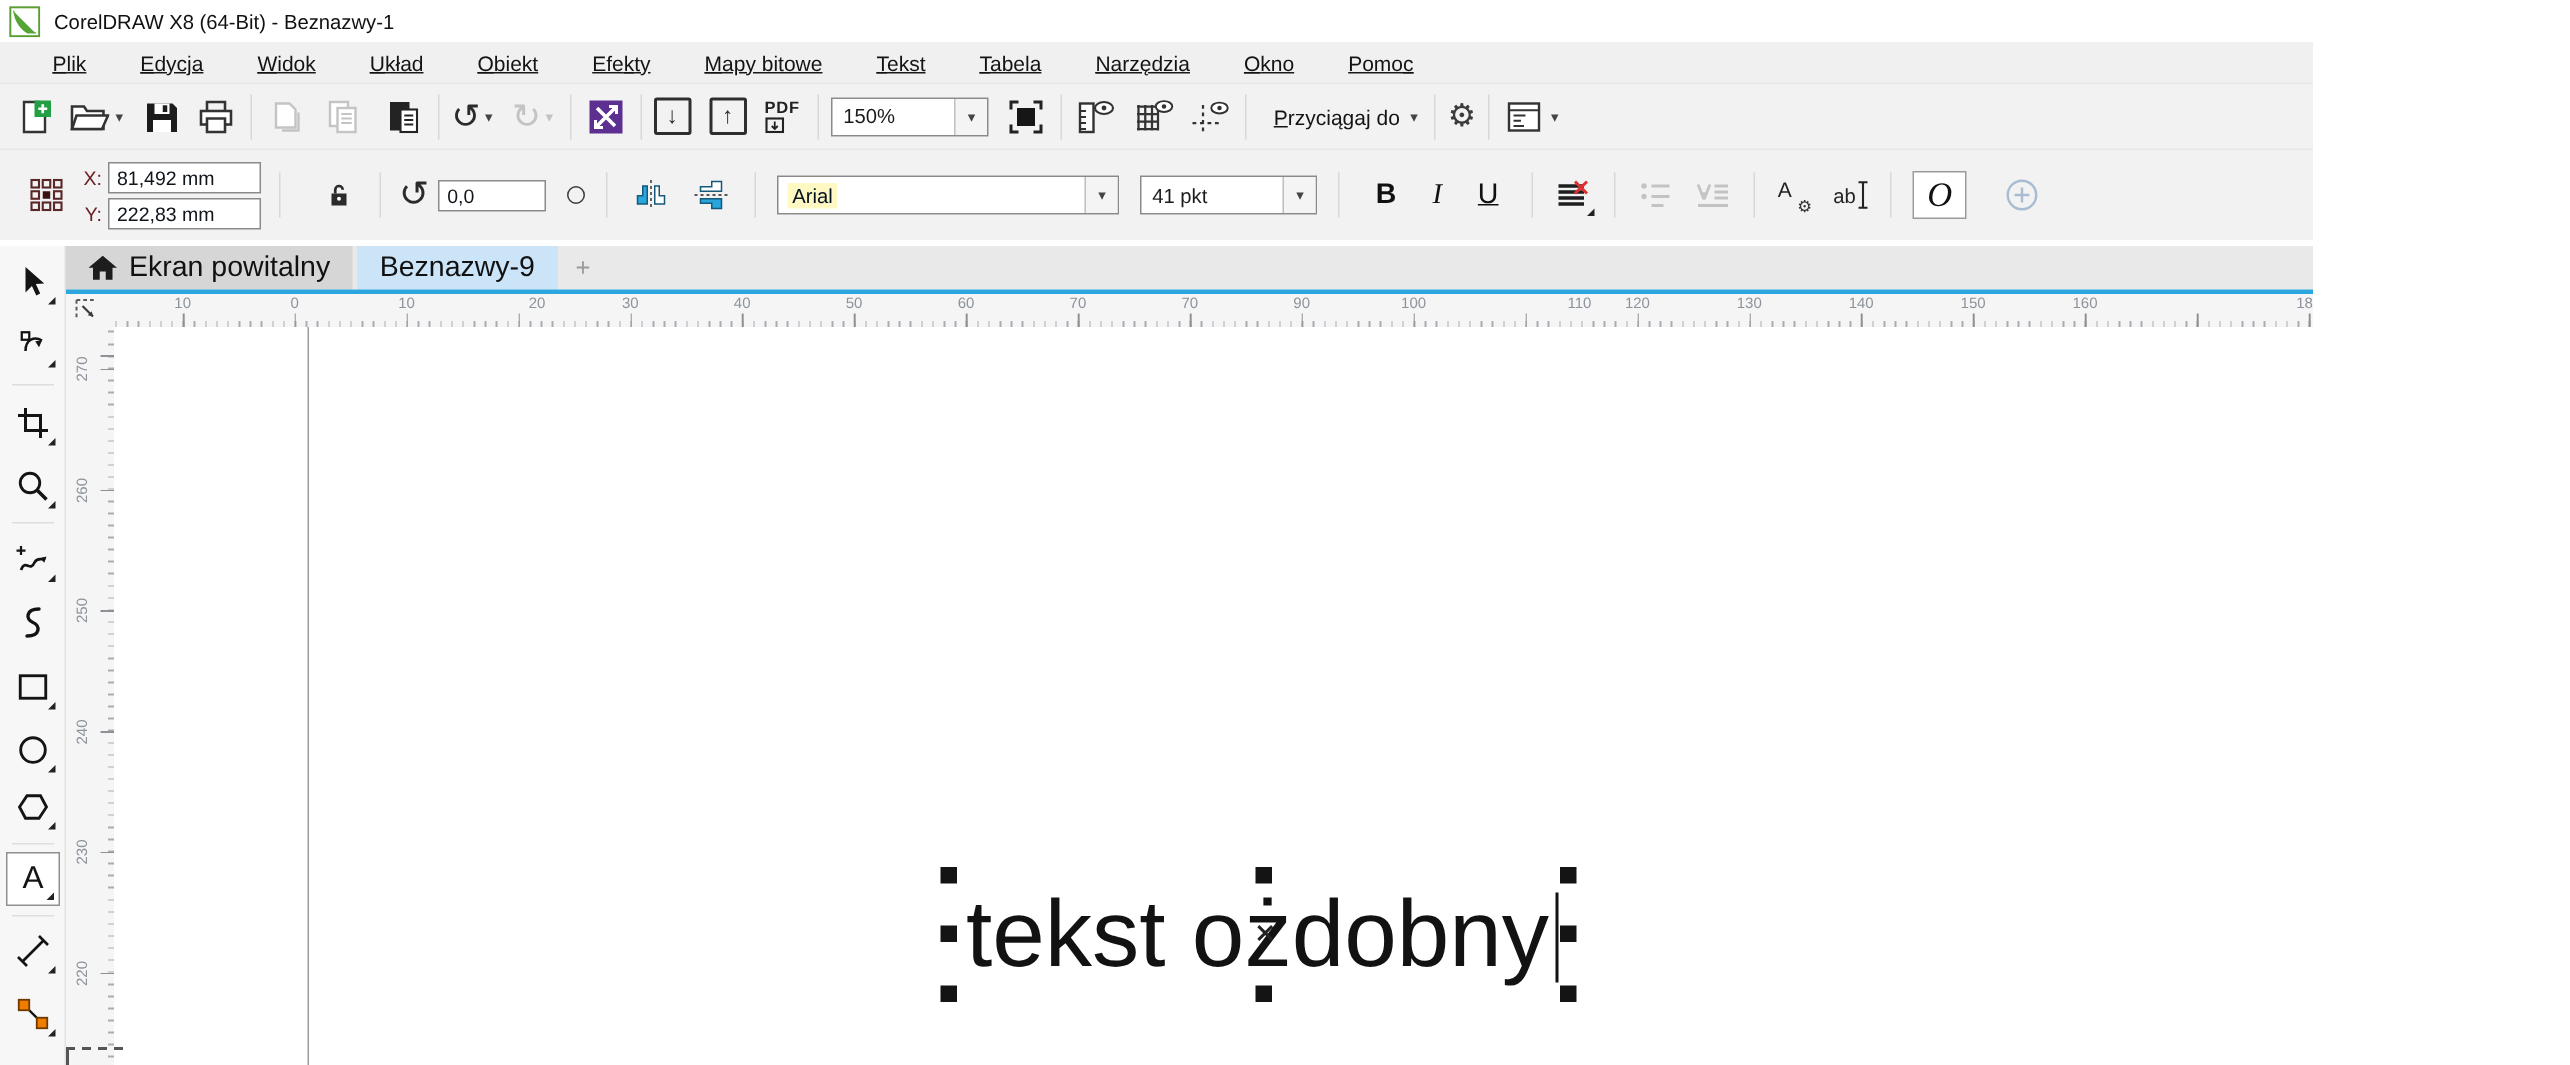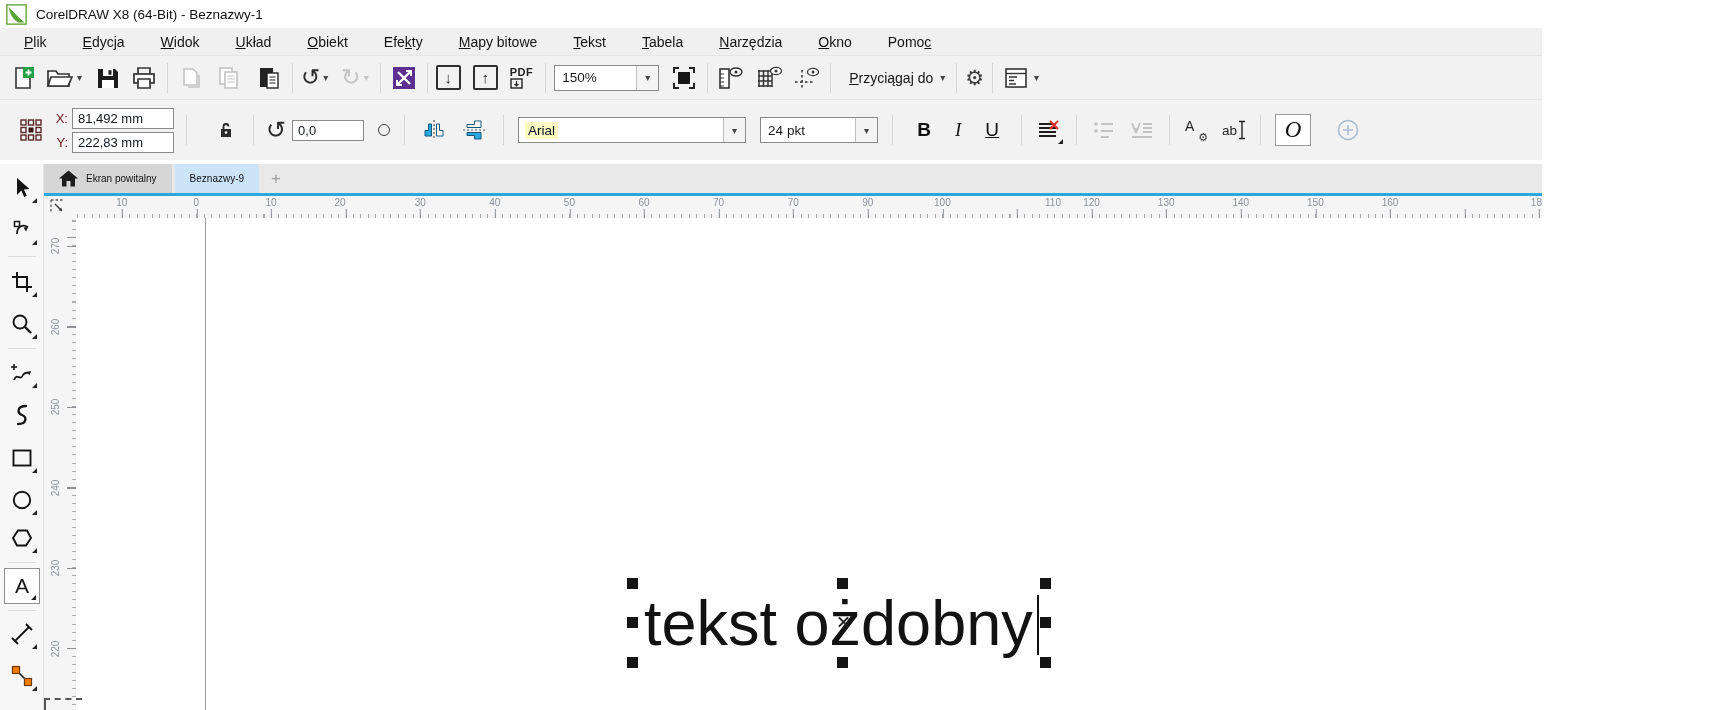--- a/index.html
+++ b/index.html
@@ -7,21 +7,21 @@
   .app {
     position:relative; width:1542px; height:710px; overflow:hidden;
     font-family:"Liberation Sans", sans-serif; color:#1a1a1a;
     background:#fff; user-select:none;
   }
   
   .titlebar { position:absolute; left:0; top:0; width:100%; height:28px; background:#ffffff; display:flex; align-items:center; padding-left:6px; }
   .app-logo { width:21px; height:21px; margin-right:9px; }
   .title-text { font-size:13.5px; color:#111; }
   
-  .menubar { position:absolute; left:0; top:28px; width:100%; height:28px; background:#f0f0f1; display:flex; align-items:center; padding-left:13px; border-bottom:1px solid #e6e6e6; }
+  .menubar { position:absolute; left:0; top:28px; width:100%; height:28px; background:#f0f0f1; display:flex; align-items:center; padding-left:24px; border-bottom:1px solid #e6e6e6;text-decoration:underline; }
   .menu-item { font-size:14px; padding:4px 11px; margin-right:14px; color:#141414; cursor:default; }
   .menu-item u { text-decoration:underline; }
   
   .bar { position:absolute; left:0; width:100%; background:#f2f2f3; display:flex; align-items:center; }
   .btn { height:30px; min-width:30px; display:flex; align-items:center; justify-content:center; border-radius:2px; }
   .btn svg { display:block; }
   .sep { width:1px; height:30px; background:#d7d7d7; margin:0 8px; flex:none; }
   .dd { font-size:10px; color:#444; padding:0 3px; }
   .dd.dis { color:#c3c3c3; }
   .glyph { font-size:20px; line-height:1; color:#2b2b2b; }
@@ -34,21 +34,21 @@
   #std-toolbar > * { flex:none; }
   
   #prop-bar { top:100px; height:60px; padding-left:16px; }
   #prop-bar > * { flex:none; }
   .stack { display:flex; flex-direction:column; gap:3px; }
   .xy-row { display:flex; align-items:center; gap:4px; }
   .xy-label { font-size:13px; color:#6b2020; width:16px; text-align:right; }
   .biu { font-size:19px; width:34px; height:30px; display:flex; align-items:center; justify-content:center; color:#111; }
   
   #tabbar { position:absolute; left:44px; top:164px; right:0; height:29px; background:#e9e9ea; display:flex; align-items:stretch; }
-  .tab { display:flex; align-items:center; padding:0 15px; font-size:10px; color:#111; gap:8px; }
+  .tab { display:flex; align-items:center; padding:0 15px; font-size:19px; color:#111; gap:8px; }
   .tab.welcome { background:#d6d6d6; }
   .tab.active { background:#cbe4f8; margin-left:3px; }
   .tab-plus { width:34px; display:flex; align-items:center; justify-content:center; font-size:17px; color:#9b9b9b; }
   #blue-line { position:absolute; left:44px; top:193px; right:0; height:3px; background:#2ca6df; }
   
   #ruler-corner { position:absolute; left:44px; top:196px; width:32px; height:22px; background:#f5f5f6; }
   #h-ruler { position:absolute; left:76px; top:196px; right:0; height:22px; background:#f5f5f6; overflow:hidden; }
   #h-ruler .ticks-minor { position:absolute; left:0; right:0; bottom:0; height:4px;
     background:repeating-linear-gradient(90deg,#a9adb2 0 1px,transparent 1px 7.46px); background-position-x:1px; }
   #h-ruler .ticks-major { position:absolute; left:0; right:0; bottom:0; height:9px;
@@ -316,21 +316,21 @@
     </div>
     <div class="sep" style="margin:0 14px"></div>
     <div class="combo" style="width:228px">
       <span class="sel-font" style="margin-left:6px;padding:1px 3px;color:#06121f">Arial</span>
       <span style="flex:1"></span>
       <span class="dd-btn">
           <span class="dd">▾</span>
         </span>
     </div>
     <div class="combo" style="width:118px;margin-left:14px">
-      <span style="flex:1;padding-left:7px">24 pkt</span>
+      <span style="flex:1;padding-left:7px">41 pkt</span>
       <span class="dd-btn">
           <span class="dd">▾</span>
         </span>
     </div>
     <div class="sep" style="margin:0 14px"></div>
     <span class="biu" style="font-weight:bold">B</span>
     <span class="biu it">I</span>
     <span class="biu u-underline">U</span>
     <div class="sep" style="margin:0 12px"></div>
     <div class="btn" style="position:relative">
@@ -398,21 +398,21 @@
       <path d="M14 13 L10.5 12.2 L13.2 9.5 Z" fill="#3a3a3a"></path>
     </svg>
   </div>
   <div id="h-ruler">
     <div class="ticks-minor"></div>
     <div class="ticks-major"></div>
     <div id="h-ruler-labels">
         <span class="hlab" style="left: 45.8px;">10</span>
         <span class="hlab" style="left: 120.4px;">0</span>
         <span class="hlab" style="left: 195px;">10</span>
-        <span class="hlab" style="left: 264px;">20</span>
+        <span class="hlab" style="left: 282px;">20</span>
         <span class="hlab" style="left: 344.2px;">30</span>
         <span class="hlab" style="left: 418.8px;">40</span>
         <span class="hlab" style="left: 493.4px;">50</span>
         <span class="hlab" style="left: 568px;">60</span>
         <span class="hlab" style="left: 642.6px;">70</span>
         <span class="hlab" style="left: 717.2px;">70</span>
         <span class="hlab" style="left: 791.8px;">90</span>
         <span class="hlab" style="left: 866.4px;">100</span>
         <span class="hlab" style="left: 977px;">110</span>
         <span class="hlab" style="left: 1015.6px;">120</span>

